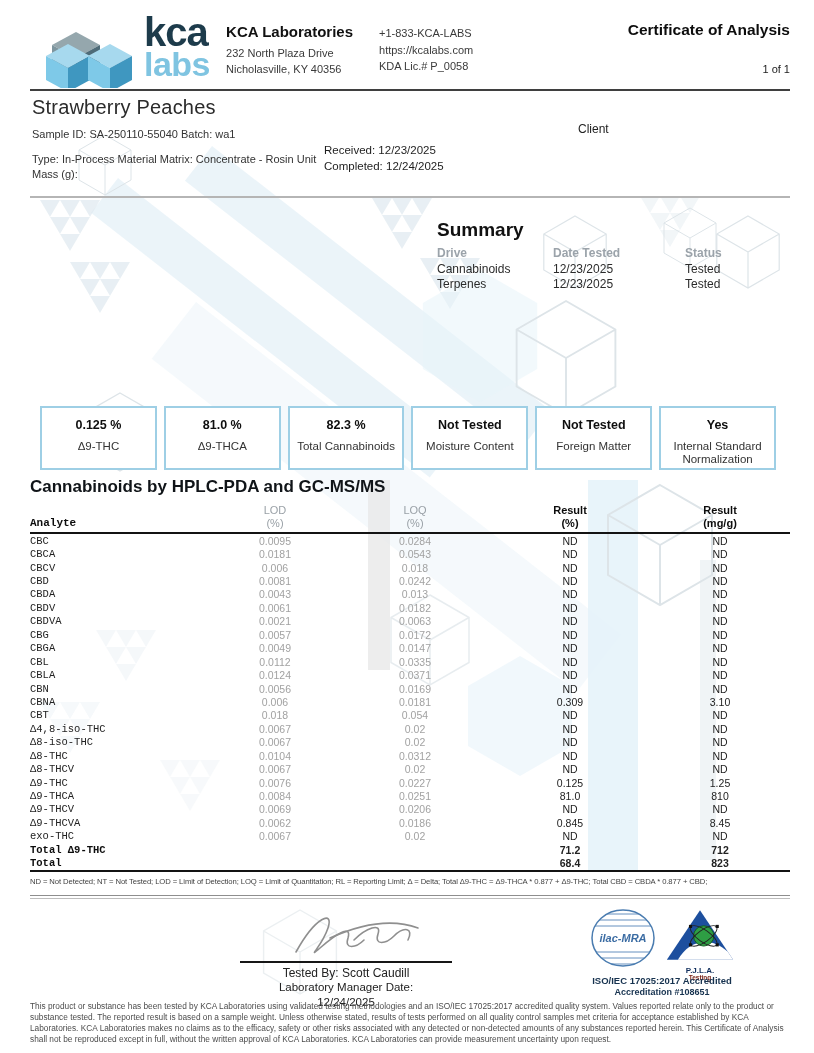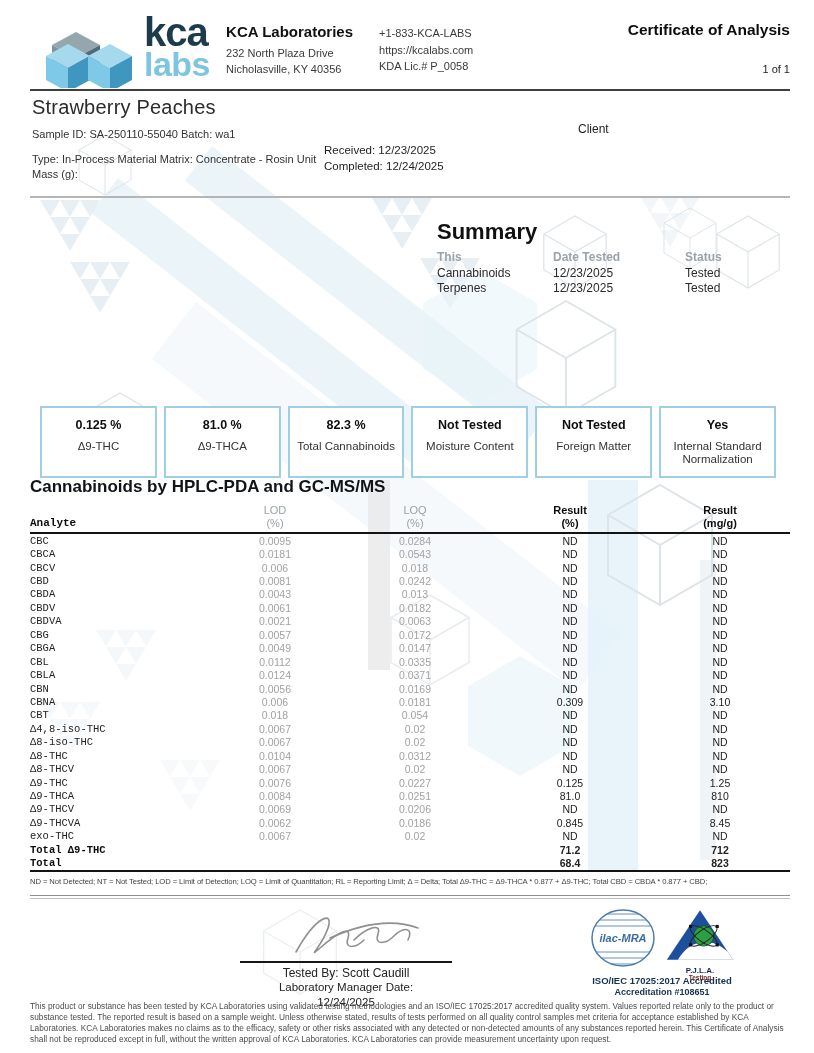--- a/index.html
+++ b/index.html
@@ -29,27 +29,27 @@
   .sample { top:96px; left:32px; right:24px; height:100px; }
   .sample h1 { font-size:20px; font-weight:400; color:#2b2b2b; letter-spacing:0.2px; }
   .sample .id-line { margin-top:9px; font-size:11px; color:#333; }
   .sample .type-line { margin-top:12px; width:300px; font-size:11px; line-height:15px; color:#333; }
   .dates { position:absolute; left:292px; top:46px; font-size:11.5px; line-height:16px; color:#1e1e1e; }
   .client { position:absolute; left:546px; top:26px; font-size:12px; color:#222; }
   .gray-rule { top:196px; left:30px; right:24px; border-top:2px solid #b5b5b5; }
 
   
   .summary { top:219px; left:437px; right:24px; }
-  .summary h2 { font-size:22px; font-weight:bold; color:#111; margin-bottom:5px; }
+  .summary h2 { font-size:19px; font-weight:bold; color:#111; margin-bottom:5px; }
   .sum-row { display:grid; grid-template-columns:116px 132px 1fr; font-size:12px; line-height:15.5px; color:#2b2b2b; }
   .sum-head { color:#9ba3aa; font-weight:bold; }
 
   
   .boxes { top:406px; left:40px; right:38px; display:flex; gap:7px; }
-  .rbox { flex:1; height:72px; border:2px solid #9ecfe5; background:#fff; text-align:center; padding-top:10px; }
+  .rbox { flex:1; height:64px; border:2px solid #9ecfe5; background:#fff; text-align:center; padding-top:10px; }
   .rval { font-size:12.5px; font-weight:bold; color:#0e0e0e; margin-bottom:8px; }
   .rlabel { font-size:11.5px; color:#333; line-height:13px; padding:0 4px; }
 
   
   .cann { top:477px; left:30px; width:760px; }
   .cann h2 { font-size:17px; font-weight:bold; color:#101418; }
   .thead { display:flex; margin-top:7px; align-items:flex-end; border-bottom:2px solid #131313; padding-bottom:2px; }
   .c-analyte { width:180px; text-align:left;font-family:Liberation Mono, monospace; }
   .c-lod { width:130px; text-align:center; }
   .c-loq { width:150px; text-align:center; }
@@ -186,21 +186,21 @@
       <div><span>Received:</span> <span>12/23/2025</span></div>
       <div><span>Completed:</span> <span>12/24/2025</span></div>
     </div>
     <div class="client">Client</div>
   </section>
   <div class="layer gray-rule"></div>
 
   <section class="layer summary">
     <h2>Summary</h2>
     <div class="sum-row sum-head">
-      <div>This</div>
+      <div>Drive</div>
       <div>Date Tested</div>
       <div>Status</div>
     </div>
 
       <div class="sum-row">
         <div>Cannabinoids</div>
         <div>12/23/2025</div>
         <div>Tested</div>
       </div>
 

